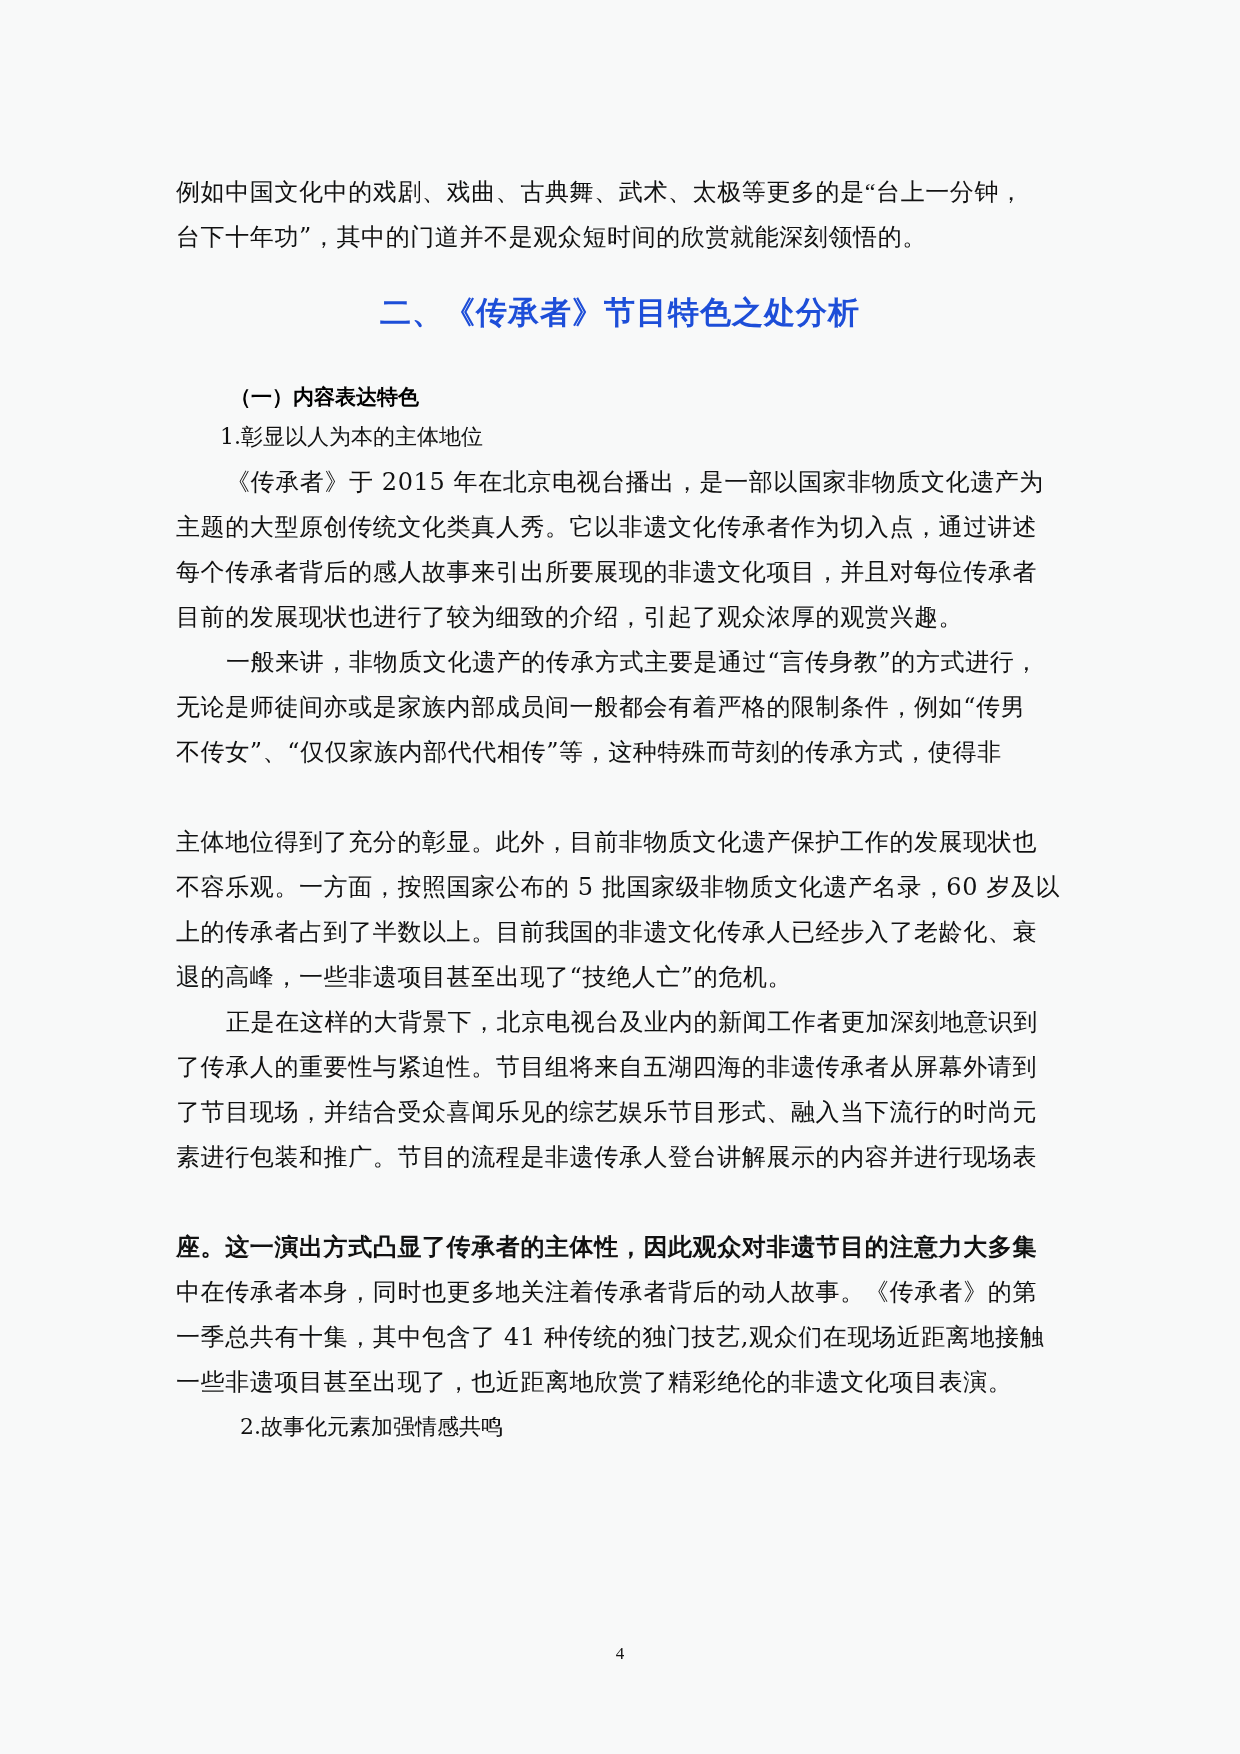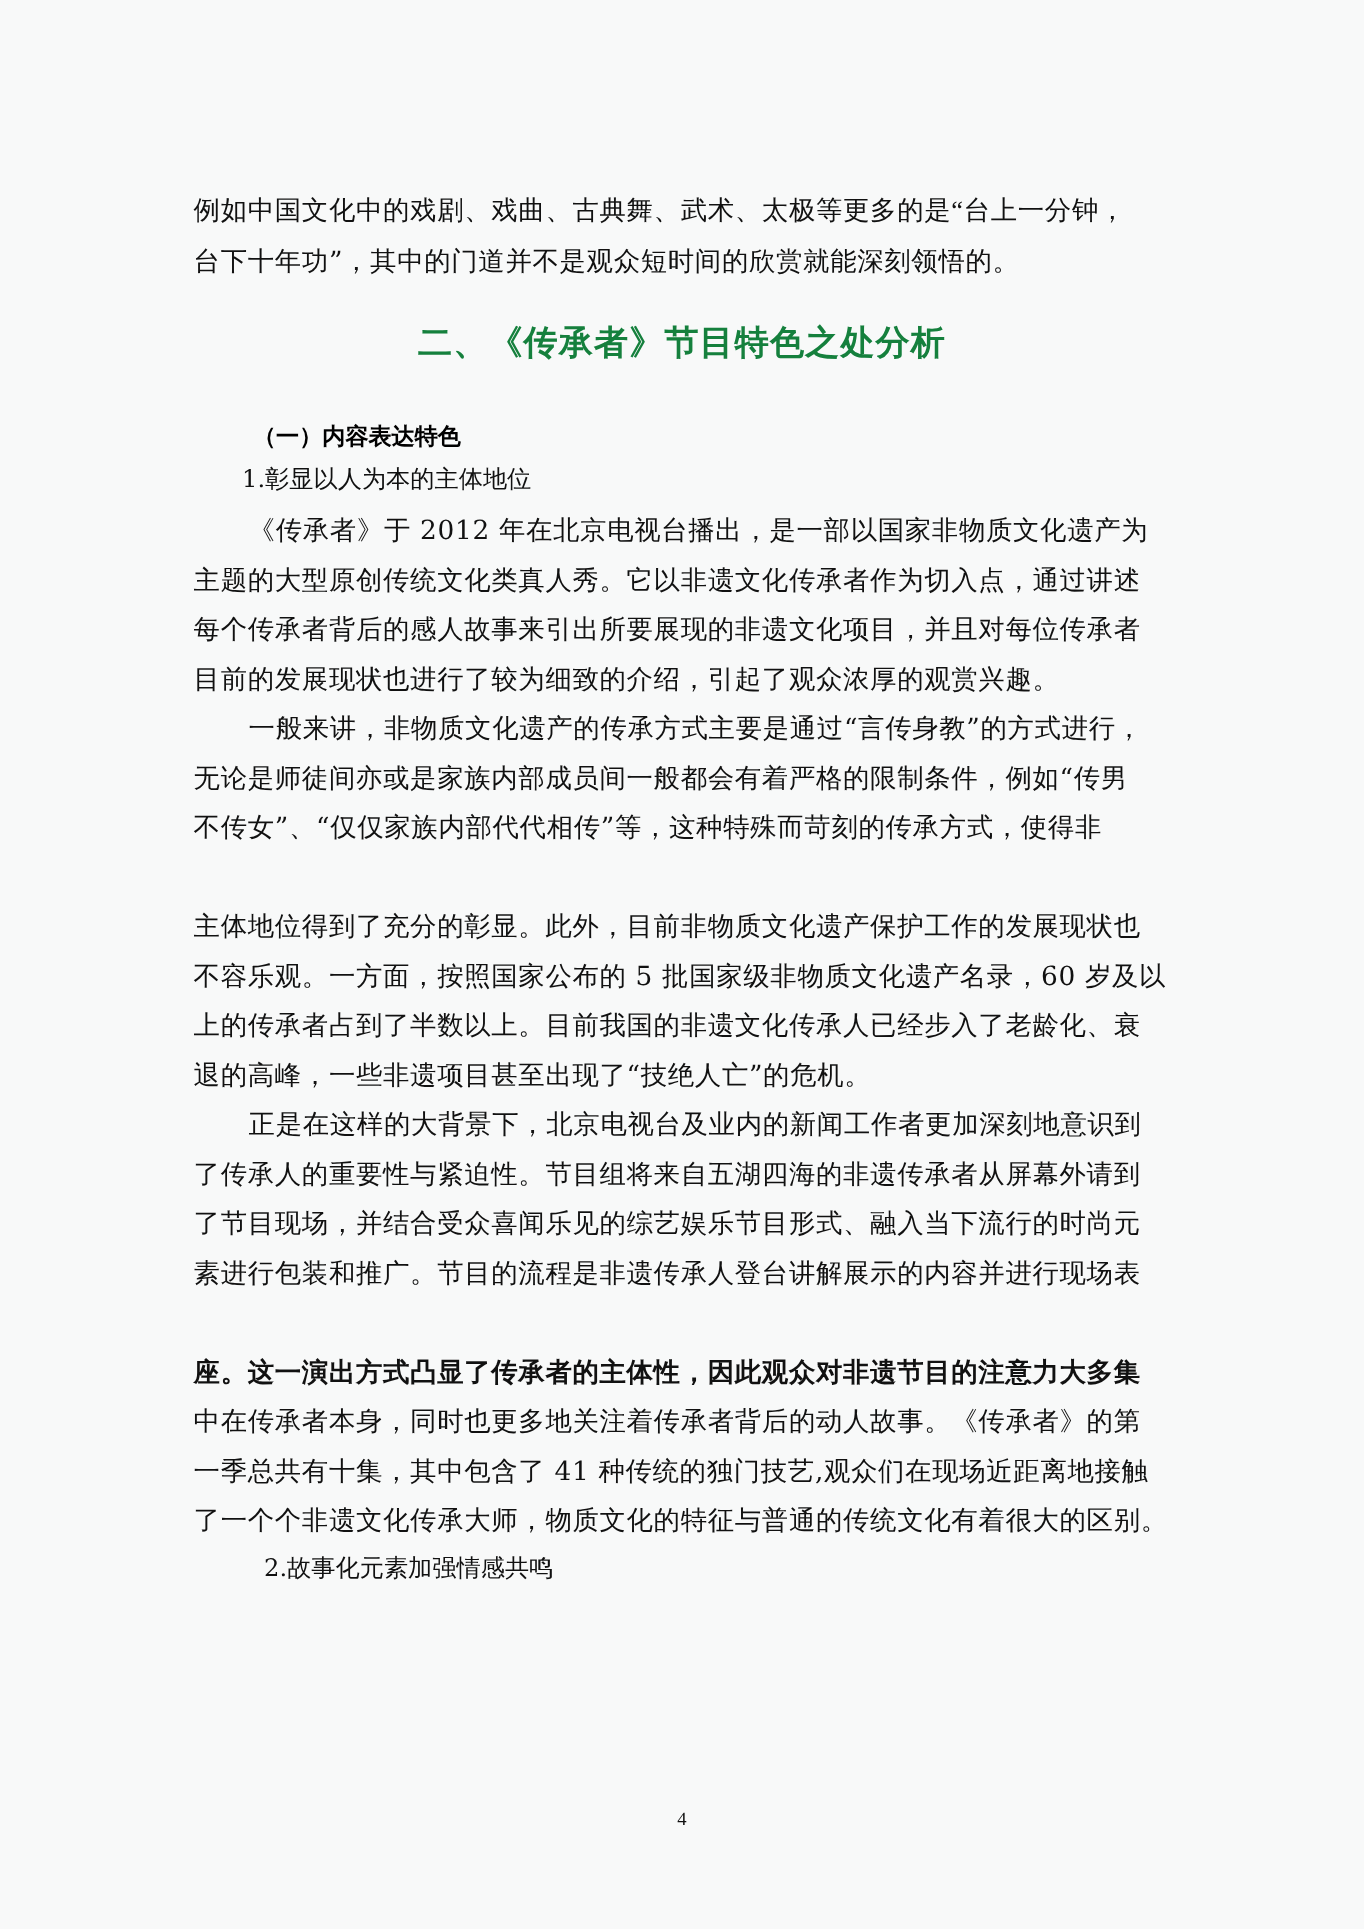--- a/index.html
+++ b/index.html
@@ -35,21 +35,21 @@
       position: absolute;
       left: 0;
       width: 1240px;
       text-align: center;
       top: 292px;
       font-family: "DejaVu Sans", "Liberation Sans", sans-serif;
       font-weight: bold;
       font-size: 31px;
       line-height: 40px;
       letter-spacing: 1px;
-      color: #15803d;
+      color: #1d4ed8;
     }
     .h3 {
       position: absolute;
       left: 230px;
       top: 382px;
       font-family: "DejaVu Sans", "Liberation Sans", sans-serif;
       font-weight: bold;
       font-size: 21px;
       line-height: 30px;
       color: #000;
@@ -78,39 +78,39 @@
 
   <div class="line" style="top:177px;font-family:Liberation Serif, serif;">例如中国文化中的戏剧、戏曲、古典舞、武术、太极等更多的是“台上一分钟，</div>
   <div class="line" style="top:222px;">台下十年功”，其中的门道并不是观众短时间的欣赏就能深刻领悟的。</div>
 
   <div class="h2">二、《传承者》节目特色之处分析</div>
 
   <div class="h3">（一）内容表达特色</div>
 
   <div class="sub" style="left:220px; top:422px;">1.彰显以人为本的主体地位</div>
 
-  <div class="line" style="top:467px; left:226px;">《传承者》于 2012 年在北京电视台播出，是一部以国家非物质文化遗产为</div>
+  <div class="line" style="top:467px; left:226px;">《传承者》于 2015 年在北京电视台播出，是一部以国家非物质文化遗产为</div>
   <div class="line" style="top:512px;">主题的大型原创传统文化类真人秀。它以非遗文化传承者作为切入点，通过讲述</div>
   <div class="line" style="top:557px;">每个传承者背后的感人故事来引出所要展现的非遗文化项目，并且对每位传承者</div>
   <div class="line" style="top:602px;">目前的发展现状也进行了较为细致的介绍，引起了观众浓厚的观赏兴趣。</div>
 
   <div class="line" style="top:647px; left:226px;">一般来讲，非物质文化遗产的传承方式主要是通过“言传身教”的方式进行，</div>
   <div class="line" style="top:692px;text-align:right;">无论是师徒间亦或是家族内部成员间一般都会有着严格的限制条件，例如“传男</div>
   <div class="line" style="top:737px;">不传女”、“仅仅家族内部代代相传”等，这种特殊而苛刻的传承方式，使得非</div>
   <div class="line" style="top:827px;">主体地位得到了充分的彰显。此外，目前非物质文化遗产保护工作的发展现状也</div>
   <div class="line" style="top:872px;">不容乐观。一方面，按照国家公布的 5 批国家级非物质文化遗产名录，60 岁及以</div>
   <div class="line" style="top:917px;">上的传承者占到了半数以上。目前我国的非遗文化传承人已经步入了老龄化、衰</div>
   <div class="line" style="top:962px;">退的高峰，一些非遗项目甚至出现了“技绝人亡”的危机。</div>
 
   <div class="line" style="top:1007px; left:226px;">正是在这样的大背景下，北京电视台及业内的新闻工作者更加深刻地意识到</div>
   <div class="line" style="top:1052px;">了传承人的重要性与紧迫性。节目组将来自五湖四海的非遗传承者从屏幕外请到</div>
   <div class="line" style="top:1097px;">了节目现场，并结合受众喜闻乐见的综艺娱乐节目形式、融入当下流行的时尚元</div>
   <div class="line" style="top:1142px;">素进行包装和推广。节目的流程是非遗传承人登台讲解展示的内容并进行现场表</div>
   <div class="line" style="top:1232px;font-weight:bold;">座。这一演出方式凸显了传承者的主体性，因此观众对非遗节目的注意力大多集</div>
   <div class="line" style="top:1277px;">中在传承者本身，同时也更多地关注着传承者背后的动人故事。《传承者》的第</div>
   <div class="line" style="top:1322px;">一季总共有十集，其中包含了 41 种传统的独门技艺,观众们在现场近距离地接触</div>
-  <div class="line" style="top:1367px;">了一个个非遗文化传承大师，物质文化的特征与普通的传统文化有着很大的区别。</div>
+  <div class="line" style="top:1367px;">一些非遗项目甚至出现了，也近距离地欣赏了精彩绝伦的非遗文化项目表演。</div>
 
   <div class="sub" style="left:240px; top:1412px;">2.故事化元素加强情感共鸣</div>
 
   <div class="page-number">4</div>
 
 </div>
 
 </body></html>

